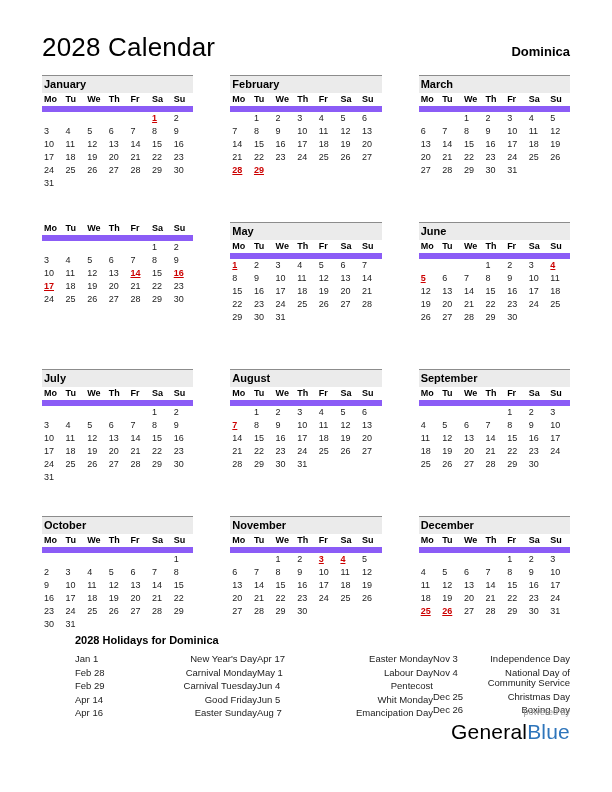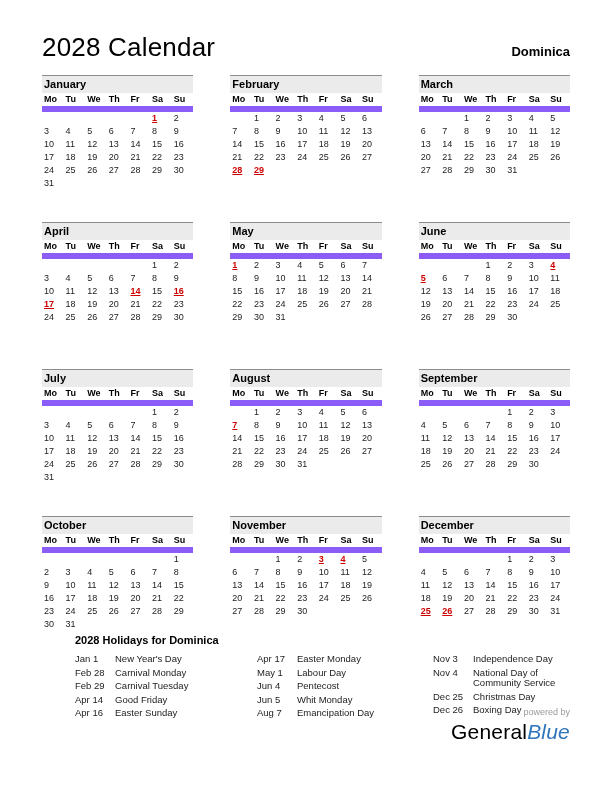--- a/index.html
+++ b/index.html
@@ -18,26 +18,26 @@
   .weekdays { border-bottom:6px solid #8b5cf6; }
   .cell { font-size:9px; line-height:13px; padding-left:2px; color:#222; white-space:nowrap; }
   .wd { font-weight:700; color:#000; }
   .holiday { color:var(--holiday,#cc0000); font-weight:700; text-decoration:underline; }
 
   .holidays { margin-top:8px;margin-left:33px; }
   .holidays h2 { font-size:11px; font-weight:700; color:#000; margin-bottom:8px; }
   .holiday-cols { display:grid; grid-template-columns:182px 176px 1fr; }
   .hrow { display:flex; margin-bottom:3px; font-size:9.5px; line-height:10.5px; color:#222; }
   .hdate { flex:0 0 40px; }
-  .hname { flex:1; }
+  .hname { flex:1;text-align:right; }
 
   .footer { position:absolute; right:42px; bottom:48px; text-align:center; }
   .powered { font-size:9px; color:#9a9a9a; margin-bottom:3px;text-align:right; }
   .brand { font-size:21px; color:#000; letter-spacing:0.2px; }
-  .brand .blue { color:var(--brand,#2e75bb);font-style:italic; }
+  .brand .blue { color:var(--brand,#2e75bb); }
 </style>
 </head>
 <body>
 
 <div class="page">
 
   <header class="top">
     <h1>2028 Calendar</h1>
     <div class="country">Dominica</div>
   </header>
@@ -217,21 +217,20 @@
           <span class="cell day">27</span>
           <span class="cell day">28</span>
           <span class="cell day">29</span>
           <span class="cell day">30</span>
           <span class="cell day">31</span>
           <span class="cell day"></span>
           <span class="cell day"></span>
         </div>
       </div>
       <div class="month">
-        <div class="month-title">April</div>
         <div class="week weekdays">
           <span class="cell wd">Mo</span>
           <span class="cell wd">Tu</span>
           <span class="cell wd">We</span>
           <span class="cell wd">Th</span>
           <span class="cell wd">Fr</span>
           <span class="cell wd">Sa</span>
           <span class="cell wd">Su</span>
         </div>
         <div class="week">

